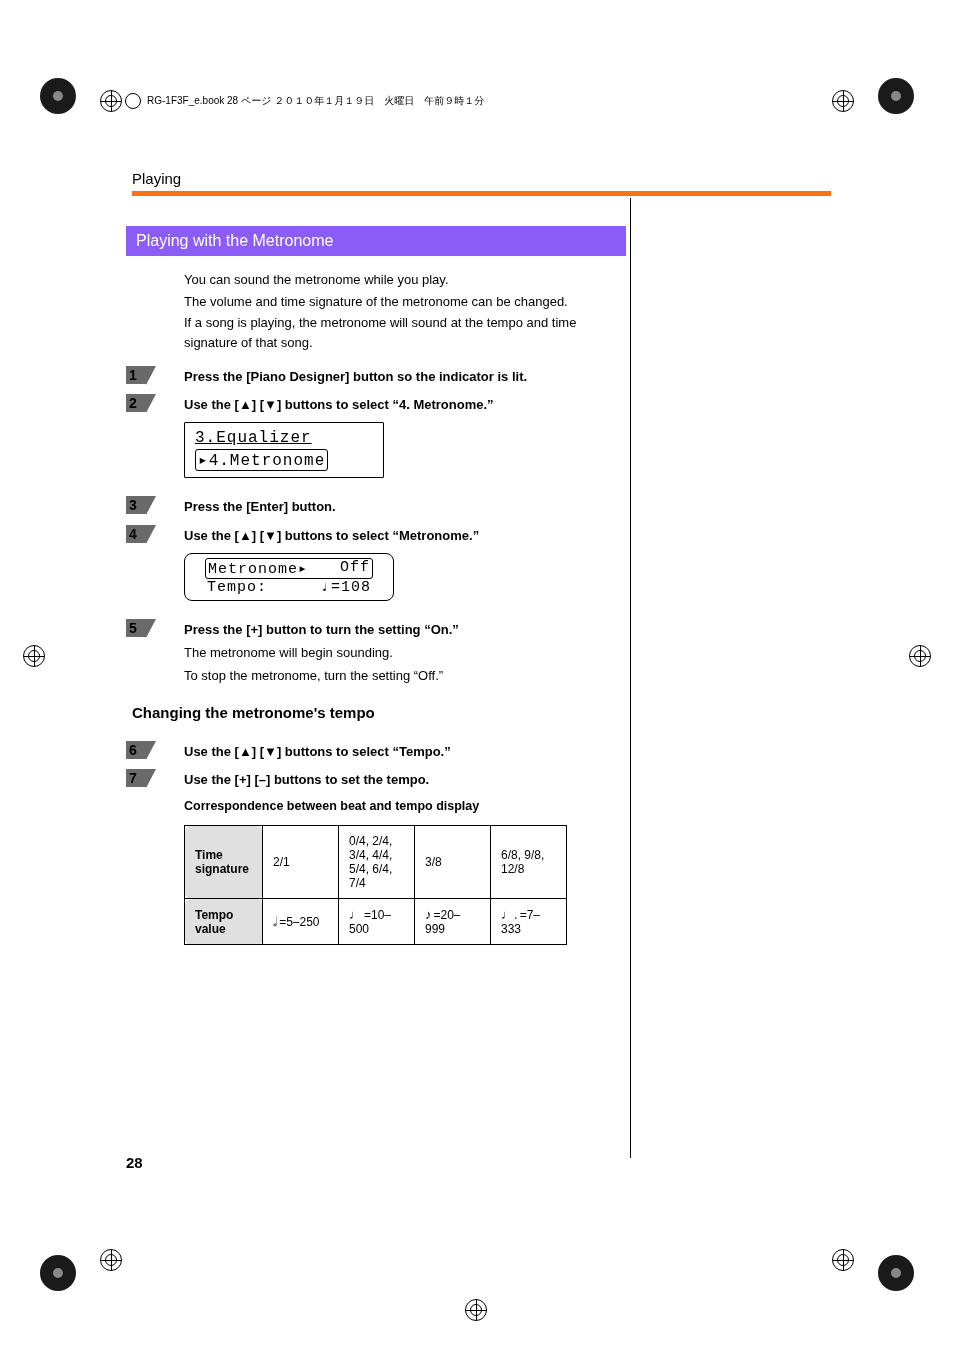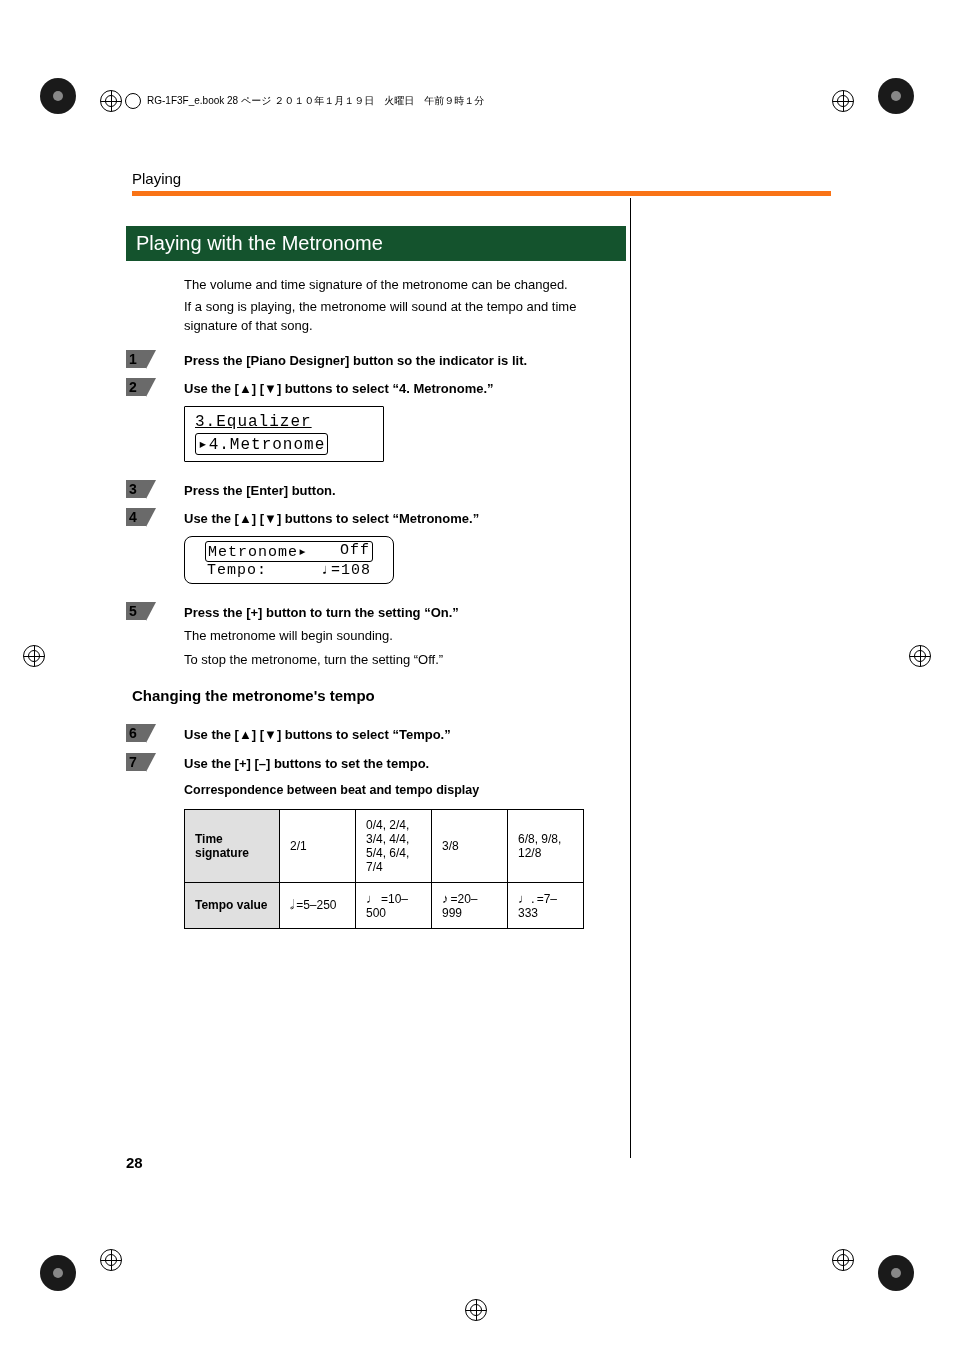--- a/index.html
+++ b/index.html
@@ -95,23 +95,23 @@
 
   .section-header {
     font-size: 15px;
     font-weight: normal;
     padding-bottom: 4px;
     border-bottom: 5px solid #f97316;
     margin-left: 6px;
   }
 
   .metronome-bar {
-    background: #14532d;
+    background: #8b5cf6;
     color: #fff;
-    font-size: 20px;
+    font-size: 16px;
     padding: 6px 10px;
     margin-top: 30px;
     width: 500px;
   }
 
   .intro {
     margin: 14px 0 14px 58px;
     line-height: 1.5;
     width: 444px;
   }
@@ -220,21 +220,22 @@
   }
   table.tempo th, table.tempo td {
     border: 1px solid #000;
     padding: 8px 10px;
     text-align: left;
     vertical-align: middle;
   }
   table.tempo th {
     background: #e0e0e0;
     font-weight: bold;
-    width: 95px;
+    width: 78px;
+    border-radius: 6px;
   }
   table.tempo td { width: 76px; }
   .note-sym { font-size: 13px; margin-right: 2px; }
 
   .vrule {
     position: absolute;
     top: 198px;
     left: 630px;
     width: 1px;
     height: 960px;
@@ -284,20 +285,21 @@
   <span class="runhead-icon"></span>
   <span>RG-1F3F_e.book 28 ページ ２０１０年１月１９日　火曜日　午前９時１分</span>
 </div>
 
 <div class="content">
   <div class="section-header">Playing</div>
 
   <div class="metronome-bar">Playing with the Metronome</div>
 
   <div class="intro">
+    <p>You can sound the metronome while you play.</p>
     <p>The volume and time signature of the metronome can be changed.</p>
     <p>If a song is playing, the metronome will sound at the tempo and time signature of that song.</p>
   </div>
 
   <div class="step-row">
     <div class="step-num-wrap">
         <span class="step-badge">1</span>
       </div>
     <div class="step-body">
         <div class="step-instr">Press the [Piano Designer] button so the indicator is lit.</div>

